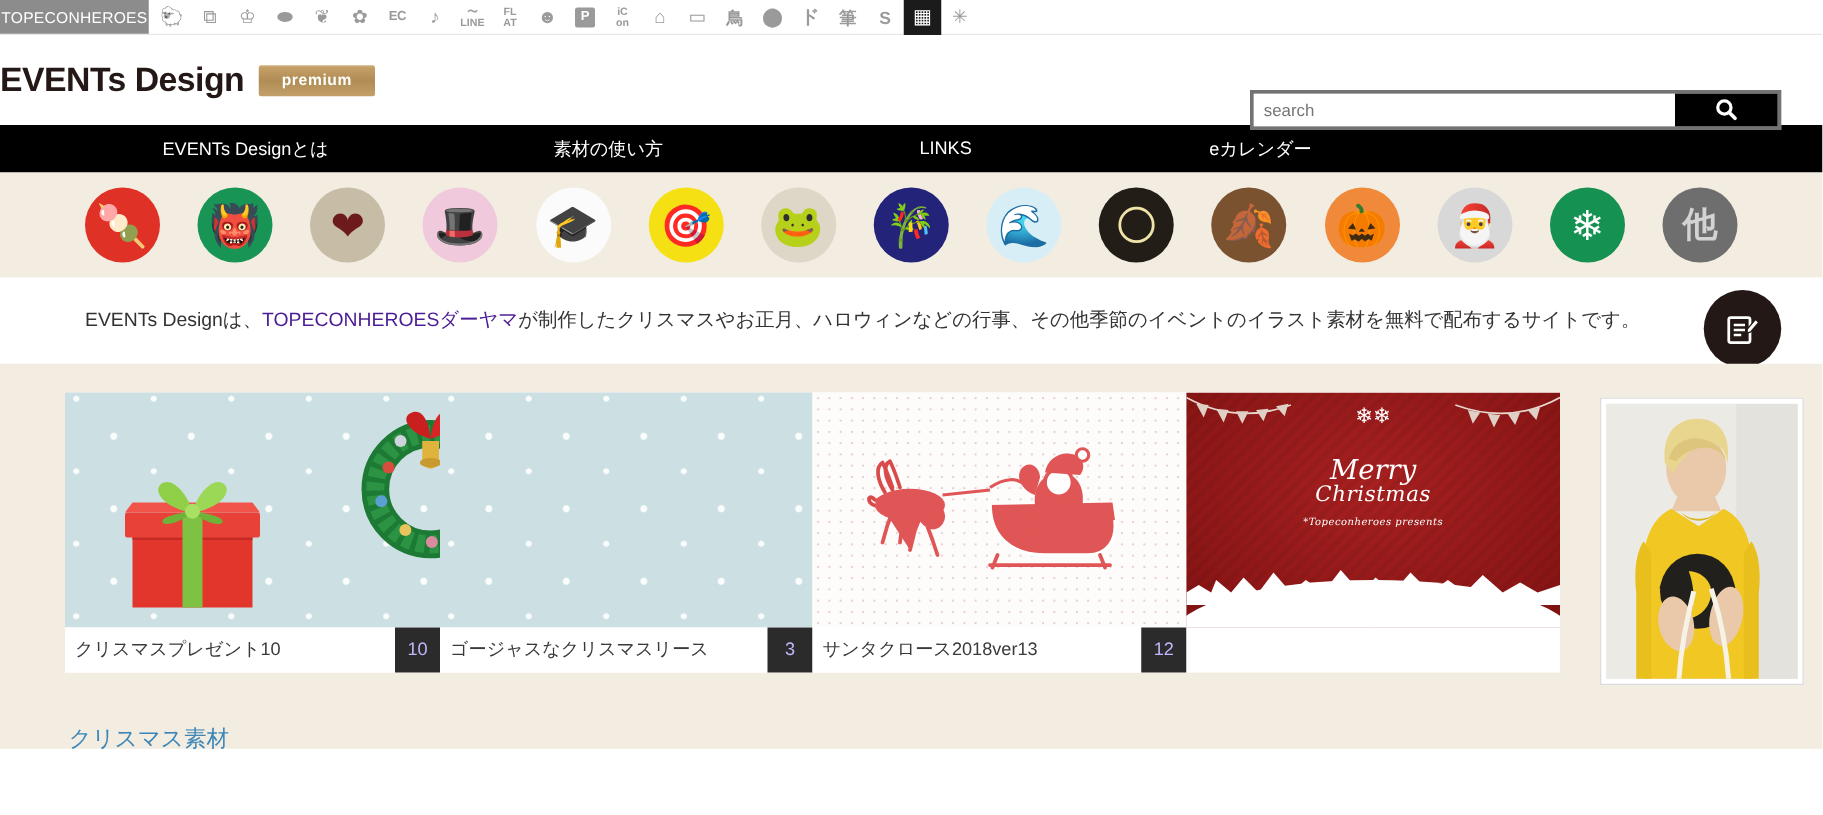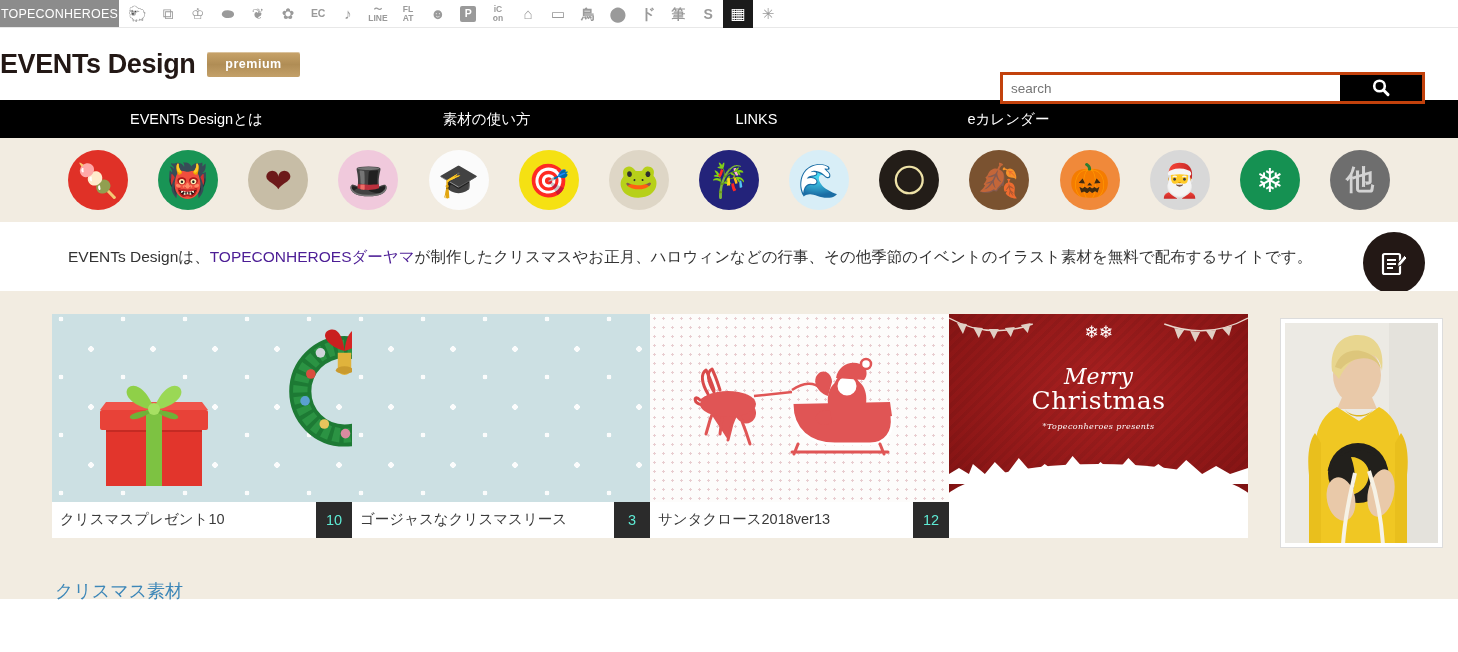--- a/index.html
+++ b/index.html
@@ -63,21 +63,21 @@
     font-size: 12.5px;
     font-weight: 700;
     padding: 5px 18px 6px;
     border-radius: 2px;
     letter-spacing: .5px;
     box-shadow: inset 0 1px 0 rgba(255,255,255,.35);
   }
   .searchbox {
     position: absolute; right: 33px; top: 44px;
     display: flex; align-items: stretch;
-    border: 3px solid #c2410c;
+    border: 3px solid #737373;
     background: #c9c9c9;
     width: 425px; height: 32px;
   }
   .searchbox input {
     flex: 1; border: none; outline: none;
     background: #ffffff;
     font-size: 13.5px; color: #7a7a7a;
     padding: 0 8px;
     font-family: inherit;
   }
@@ -163,21 +163,21 @@
   .caption {
     height: 36px; background: #ffffff;
     display: flex; align-items: center;
     font-size: 14.5px; color: #3a3a3a;
     padding-left: 8px;
     position: relative;
   }
   .badge {
     position: absolute; right: 0; top: 0;
     width: 36px; height: 36px;
-    background: #2b2b2b; color: #5eead4;
+    background: #2b2b2b; color: #c4b5fd;
     display: flex; align-items: center; justify-content: center;
     font-size: 14.5px;
   }
 
   
   .snowbg { background: #cce0e3; }
   .snowbg::before {
     content: "";
     position: absolute; inset: 0;
     background-image:
@@ -206,21 +206,21 @@
       repeating-linear-gradient(135deg, rgba(0,0,0,.05) 0 4px, transparent 4px 8px),
       radial-gradient(ellipse at 50% 40%, #a82020 0%, #8e1717 70%, #801212 100%);
   }
   .mcx-text {
     position: absolute; left: 0; right: 0; top: 52px;
     text-align: center; color: #ffffff;
     font-family: "DejaVu Serif", serif;
     line-height: 1.02;
   }
   .mcx-text .l1 { font-size: 22px; font-style: italic; display: block; }
-  .mcx-text .l2 { font-size: 25px; display: block; letter-spacing: .5px;}
+  .mcx-text .l2 { font-size: 17px; font-style: italic; display: block; letter-spacing: .5px;}
   .mcx-sub { font-size: 8px; letter-spacing: .4px; display: block; margin-top: 9px; font-style: italic;}
   .snowhill {
     position: absolute; left: -10px; right: -10px; bottom: -6px; height: 44px;
     background: #ffffff;
     border-radius: 50% 50% 0 0 / 100% 100% 0 0;
   }
   .flake-top {
     position: absolute; left: 50%; transform: translateX(-50%); top: 10px;
     color: #ffffff; font-size: 17px; line-height: 1;
   }

